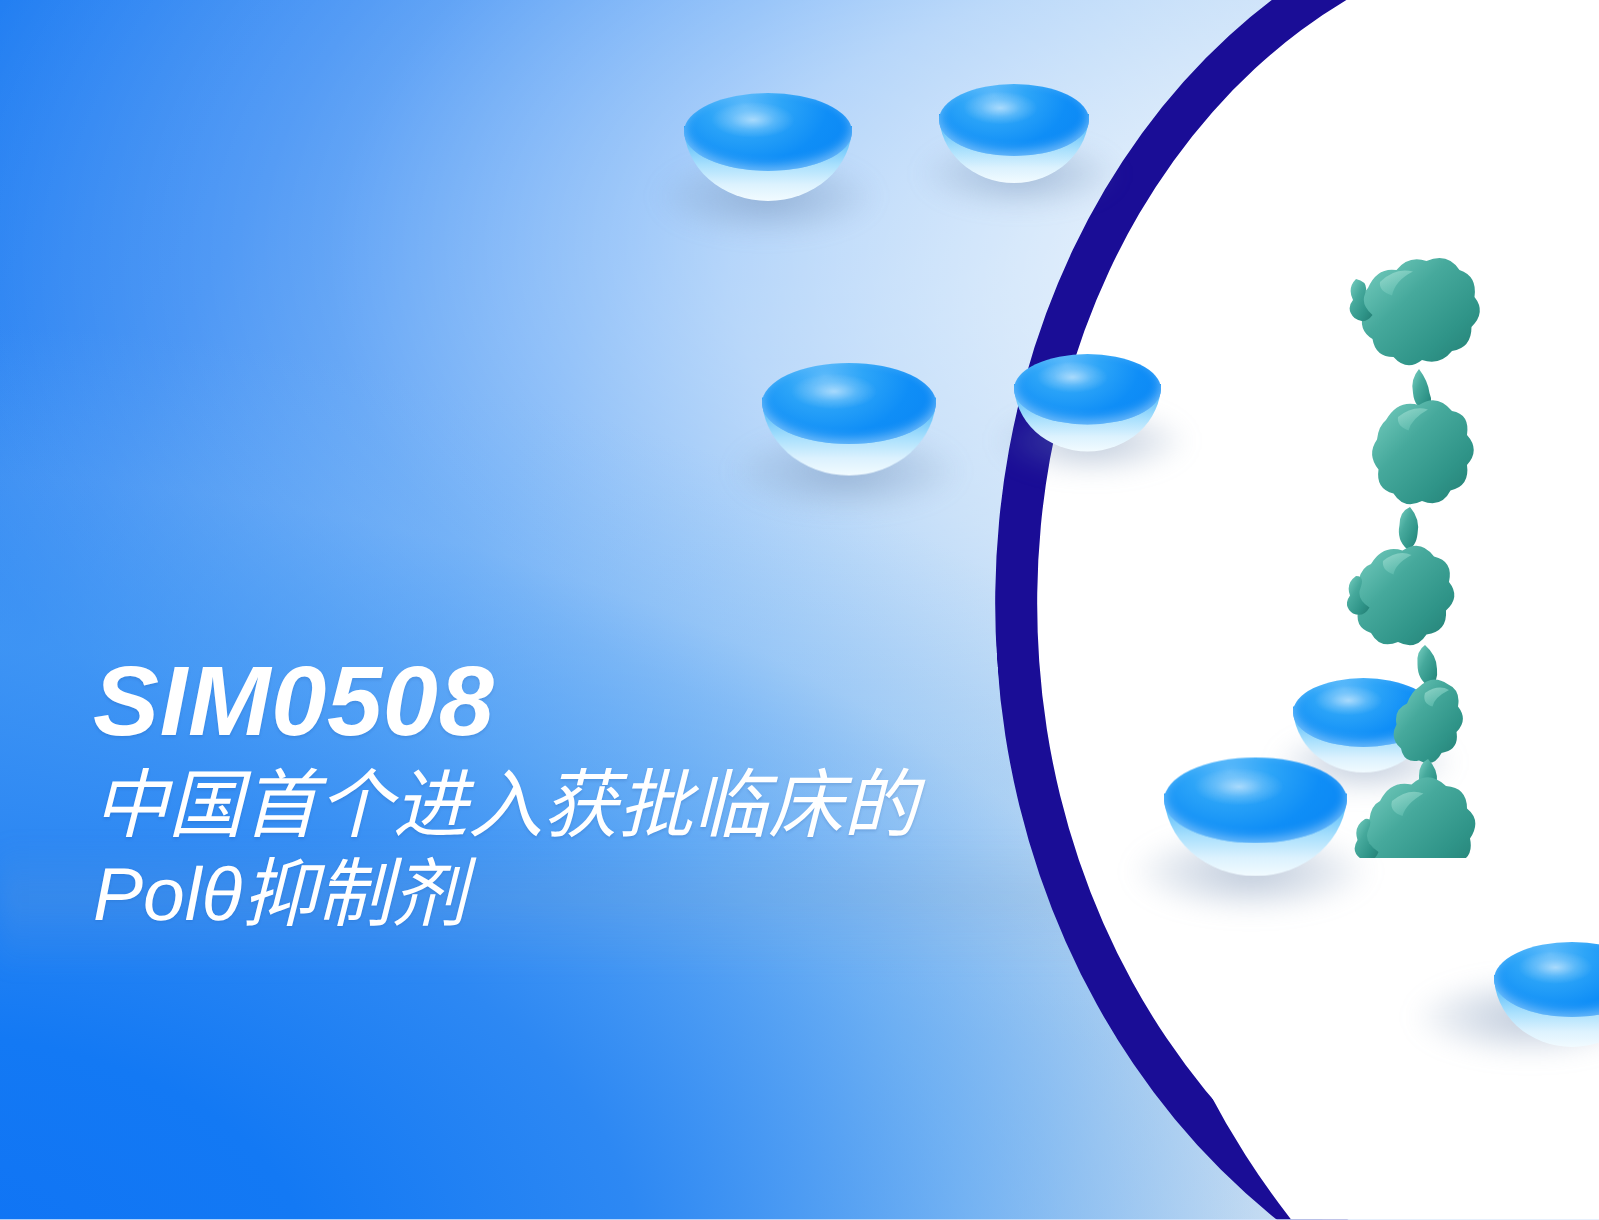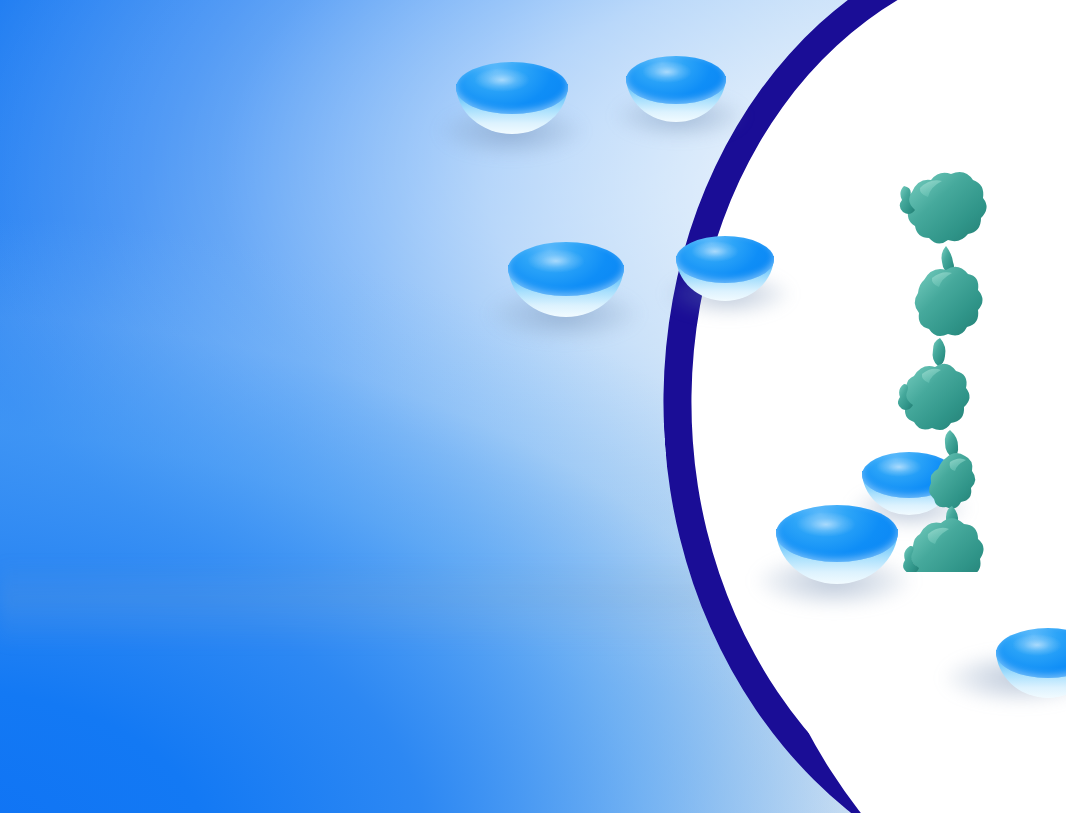--- a/index.html
+++ b/index.html
@@ -293,14 +293,19 @@
 
       <path fill="url(#pg)" d="M54 344 q7 7 6 16 q-1 8 -6 10 q-7 -6 -6 -15 q0 -8 6 -11 z"></path>
 
       <path fill="url(#pg)" d="M22 372 q7 -14 21 -11 q11 -10 23 1 q14 1 14 15 q10 8 2 20 q3 14 -11 17
         q-5 13 -19 8 q-12 8 -21 -3 q-14 -1 -13 -15 q-10 -9 -3 -20 q1 -9 7 -12 z"></path>
       <path fill="url(#pgl)" opacity="0.7" d="M30 372 q11 -9 21 -5 q-12 7 -14 15 q-9 -3 -7 -10 z"></path>
       <path fill="url(#pg)" d="M12 384 q-8 5 -5 14 q-5 8 3 13 q8 3 11 -5 q-10 -7 -7 -14 q4 -9 -2 -8 z"></path>
     </svg>
   </div>
 
+  <div class="text-block">
+    <h1 class="title">SIM0508</h1>
+    <p class="subtitle">中国首个进入获批临床的
+Polθ抑制剂</p>
+  </div>
 
 </div>
 
 </body></html>

